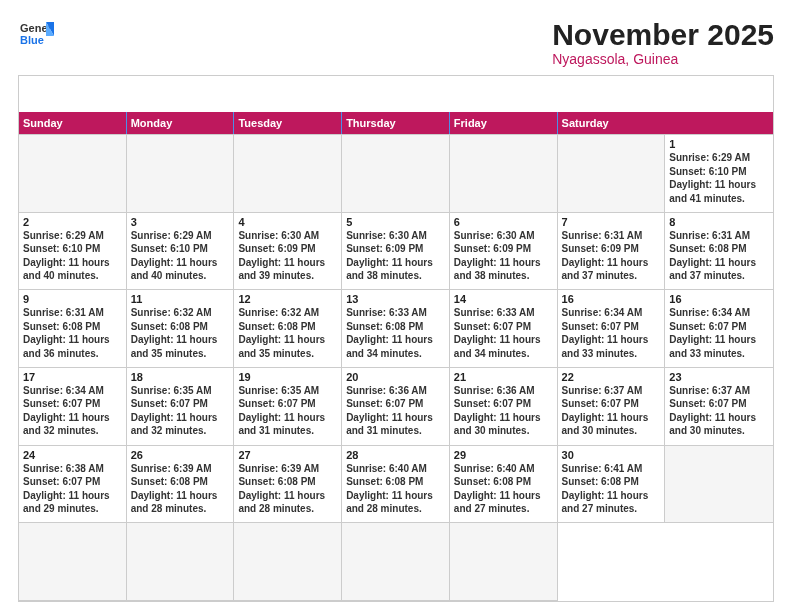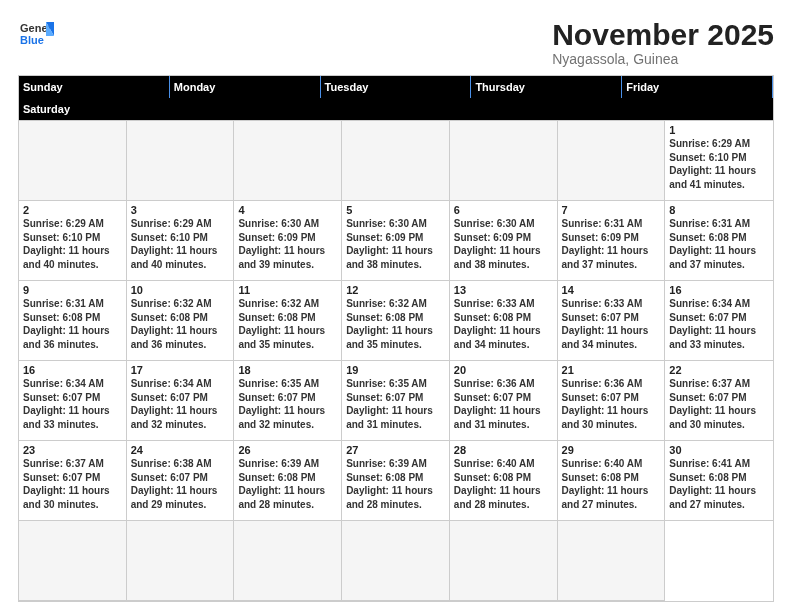--- a/index.html
+++ b/index.html
@@ -35,32 +35,33 @@
     .title-block {
     }
     .month-title {
       font-size: 30px;
       font-weight: bold;
       color: #222;
       line-height: 1.1;
     }
     .location {
       font-size: 14px;
-      color: #737373;
+      color: #be185d;
     }
     .calendar {
       flex: 1;
       display: flex;
       flex-direction: column;
       border: 1px solid #ccc;
     }
     .day-headers {
       display: grid;
-      grid-template-columns: repeat(5, 1fr);
-      background: #000000;
+      grid-template-columns: repeat(7, 1fr);
+      background: #be185d;
+      margin-top: 36px;
     }
     .day-header {
       color: #fff;
       font-size: 11px;
       font-weight: bold;
       padding: 5px 4px;
       text-align: left;
       border-right: 1px solid #4a90e8;
     }
     .day-header:last-child { border-right: none; }
@@ -190,27 +191,20 @@
 and 37 minutes.</div>
         </div>
         <div class="cell">
           <span class="cell-num">9</span>
           <div class="cell-info">Sunrise: 6:31 AM
 Sunset: 6:08 PM
 Daylight: 11 hours
 and 36 minutes.</div>
         </div>
         <div class="cell">
-          <span class="cell-num">10</span>
-          <div class="cell-info">Sunrise: 6:32 AM
-Sunset: 6:08 PM
-Daylight: 11 hours
-and 36 minutes.</div>
-        </div>
-        <div class="cell">
           <span class="cell-num">11</span>
           <div class="cell-info">Sunrise: 6:32 AM
 Sunset: 6:08 PM
 Daylight: 11 hours
 and 35 minutes.</div>
         </div>
         <div class="cell">
           <span class="cell-num">12</span>
           <div class="cell-info">Sunrise: 6:32 AM
 Sunset: 6:08 PM

